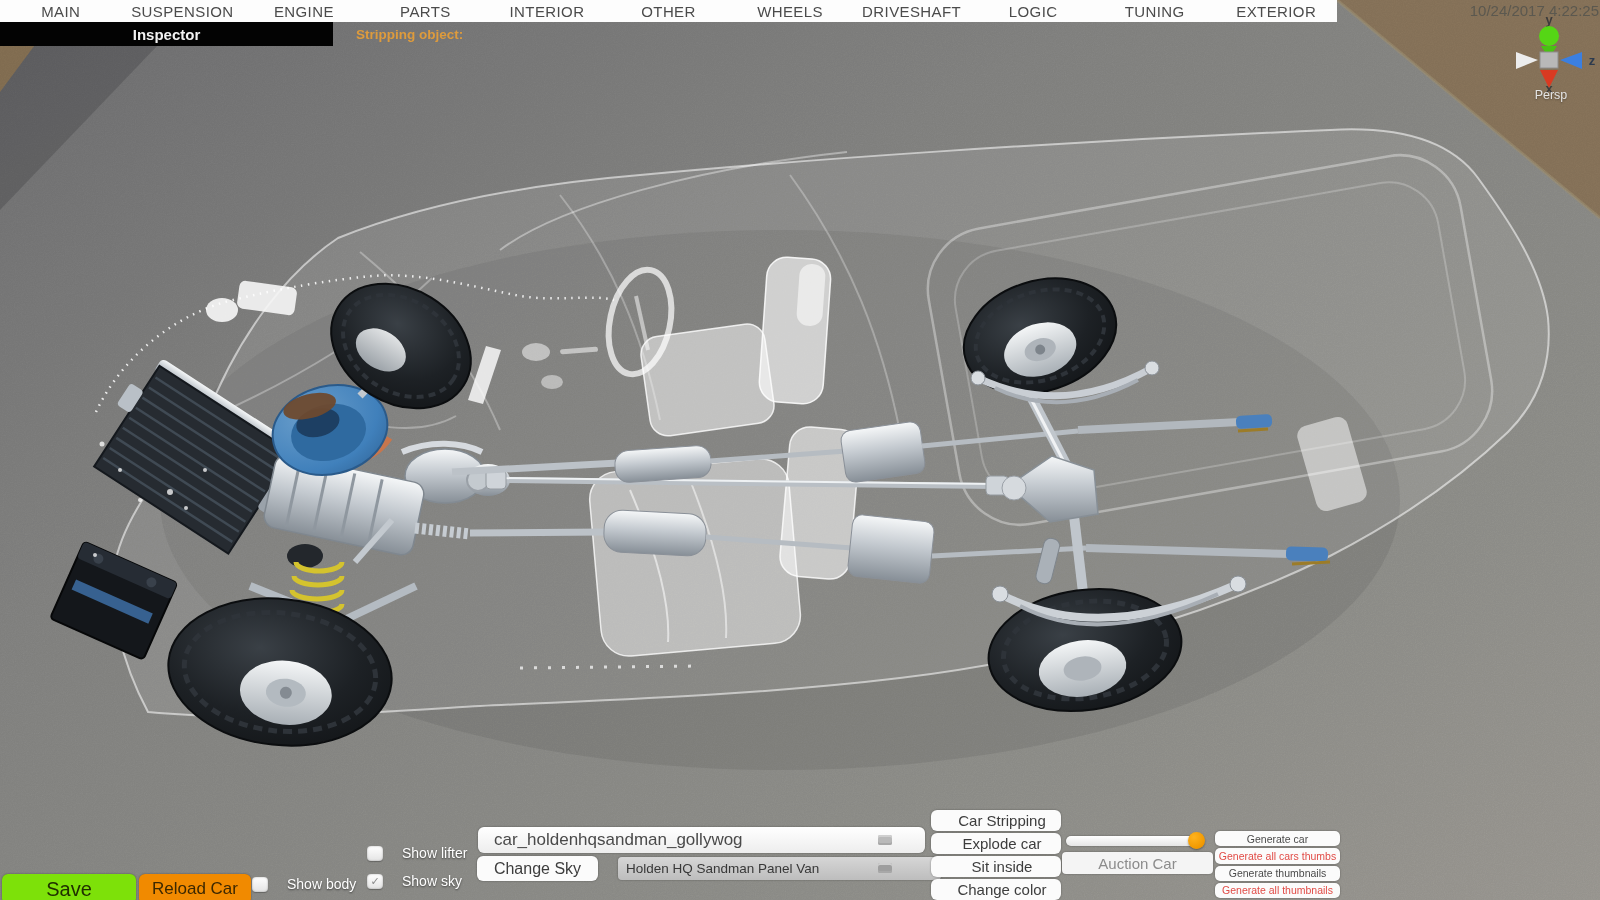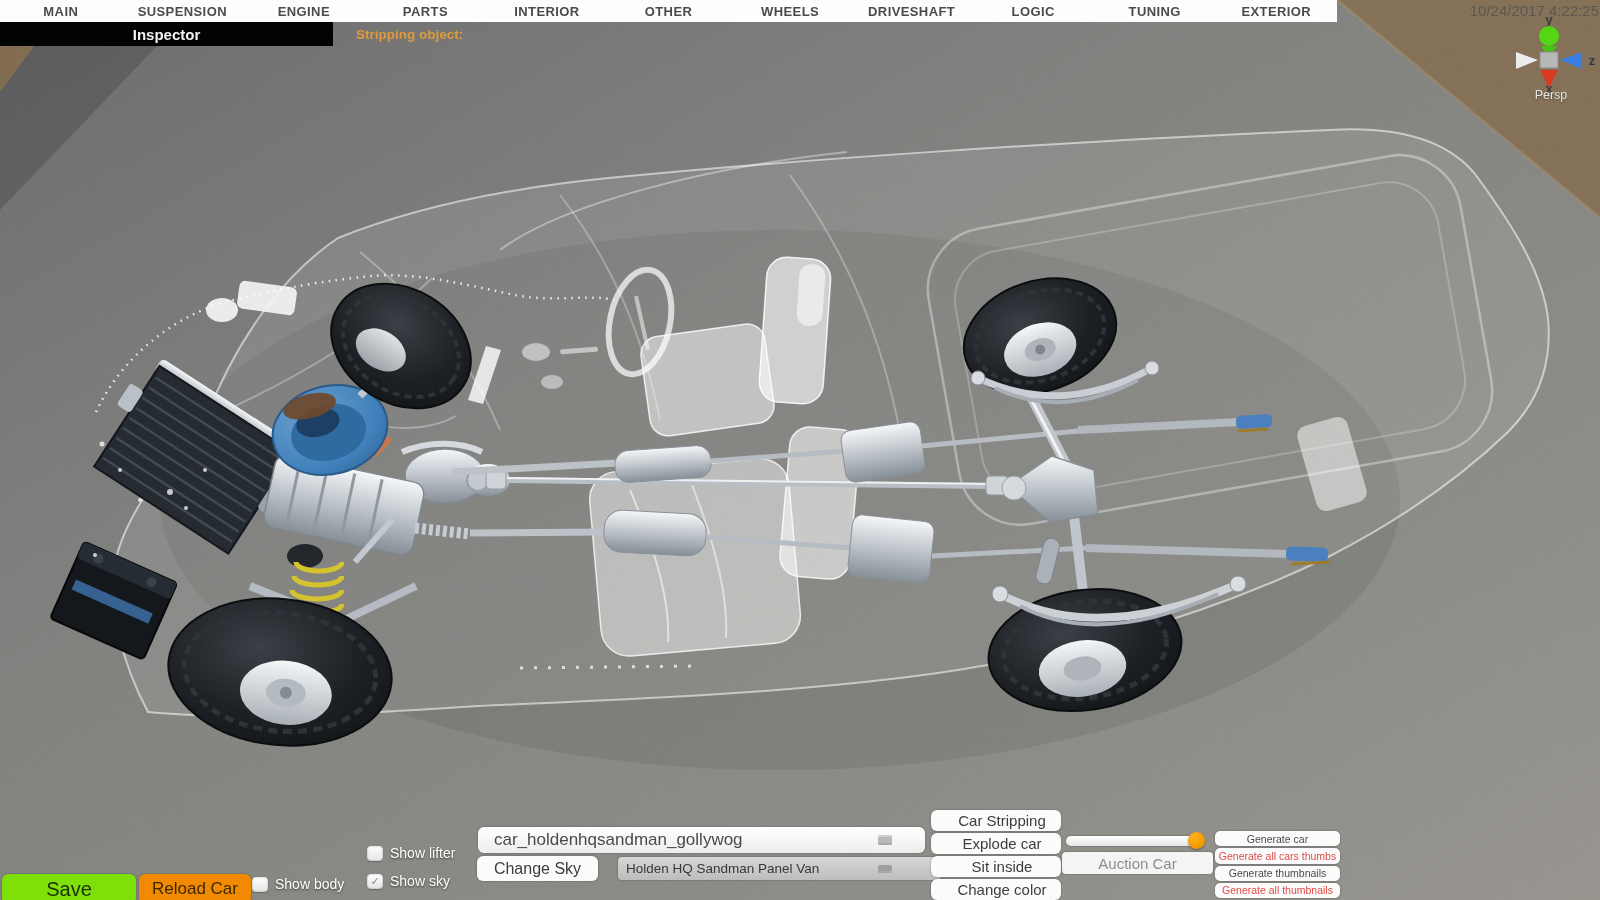--- a/index.html
+++ b/index.html
@@ -10,21 +10,21 @@
   }
   
   #viewport{position:absolute;left:0;top:0;width:1600px;height:900px;}
   
   .menubar{
     position:absolute;left:0;top:0;width:1337px;height:22px;
     background:#fdfdfd;display:flex;z-index:30;
   }
   .menubar .tab{
     flex:1;display:flex;align-items:center;justify-content:center;
-    font-size:13px;letter-spacing:.4px;color:#4b4b4b;cursor:default;font-weight:bold;
+    font-size:15px;letter-spacing:.4px;color:#4b4b4b;cursor:default;
   }
   .inspectorbar{
     position:absolute;left:0;top:22px;width:333px;height:24px;background:#030303;
     display:flex;align-items:center;justify-content:center;z-index:30;
   }
   .inspectorbar span{color:#f2f2f2;font-size:15px;font-weight:bold;}
   .selobj{
     position:absolute;left:356px;top:27px;z-index:30;
     color:#de9b3c;font-size:13.5px;font-weight:bold;
   }
@@ -50,21 +50,21 @@
   .reload{left:139px;top:874px;width:112px;height:30px;background:#f18a00;
         color:#3c2800;font-size:17px;}
   .chk{
     width:16px;height:15px;border-radius:4px;cursor:pointer;
     background:linear-gradient(#ffffff,#e4e4e4);
     box-shadow:inset 0 0 2px rgba(0,0,0,.35), 0 1px 1px rgba(0,0,0,.25);
     display:flex;align-items:center;justify-content:center;
     font-size:11px;color:#8a8a8a;
   }
   .lbl{color:#fff;font-size:14px;text-shadow:0 1px 2px rgba(0,0,0,.55);white-space:nowrap;}
-  .rowitem{display:flex;align-items:center;gap:7px;}
+  .rowitem{display:flex;align-items:center;gap:19px;}
   .nameinput{
     left:478px;top:827px;width:447px;height:26px;border:none;outline:none;
     border-radius:6px;background:linear-gradient(#ffffff,#ededed);
     color:#4a4a4a;font-size:17px;padding:0 26px 0 16px;
     font-family:"Liberation Sans", sans-serif;
     box-shadow:0 0 2px rgba(0,0,0,.4);
   }
   .grip{
     position:absolute;width:14px;height:10px;border-radius:2px;background:#b9b9b9;
     box-shadow:inset 0 2px 0 #cfcfcf, inset 0 -2px 0 #a8a8a8;

